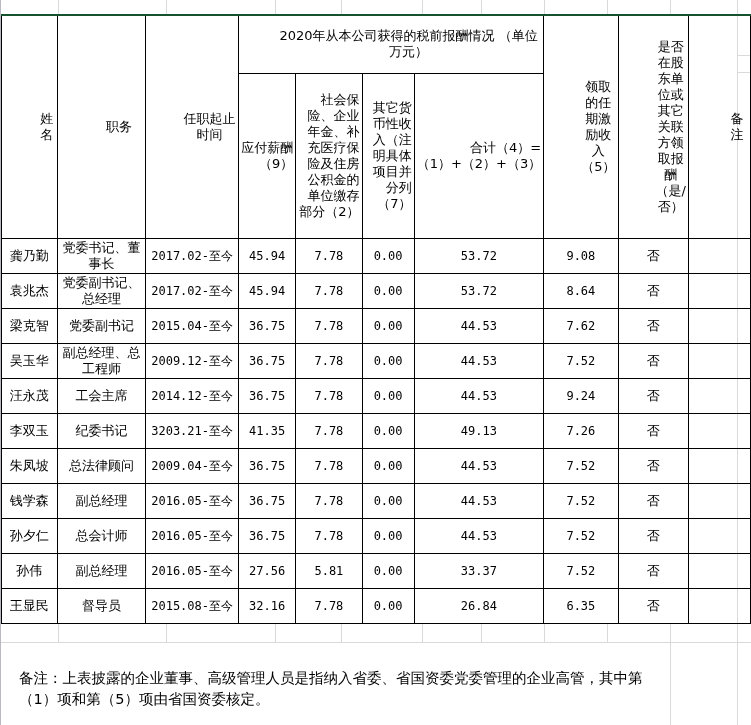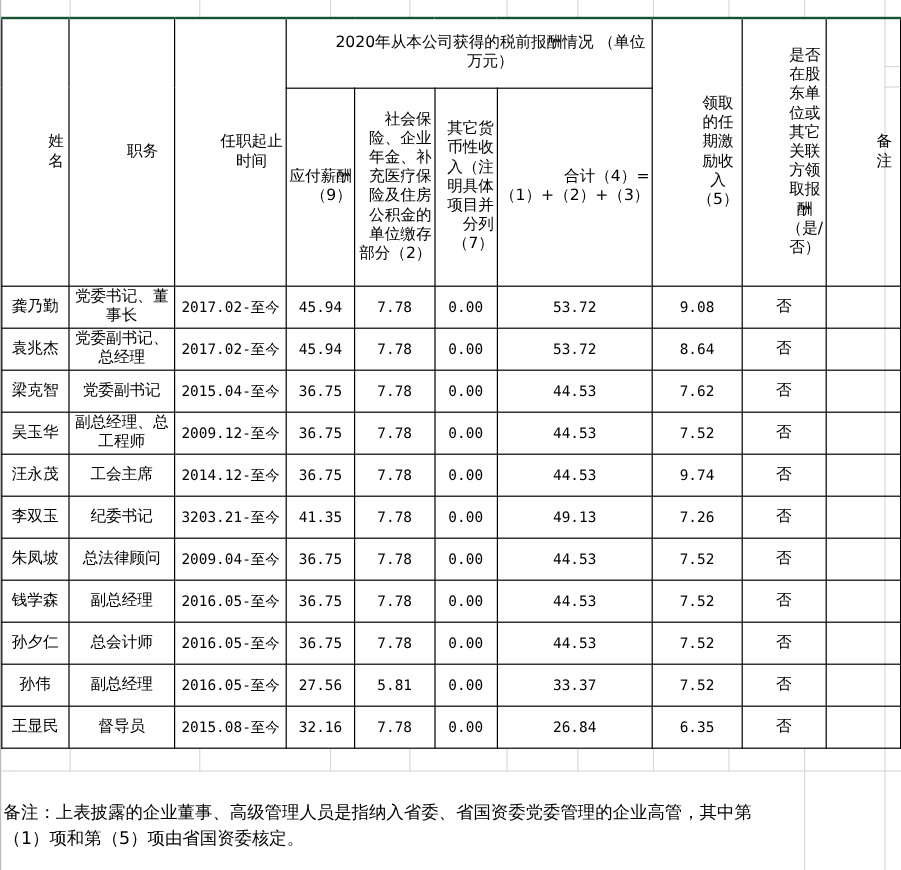--- a/index.html
+++ b/index.html
@@ -17,21 +17,21 @@
     }
     table.pay td {
       border: 1px solid #000; padding: 0 2px; text-align: center; vertical-align: middle;
       line-height: 16px; overflow: hidden;
     }
     table.pay tr.hdr1 td { border-top: 2px solid #14532d; padding-left: 37px; }
     table.pay td.left { text-align: right; }
     table.pay td.num { font-family: "DejaVu Sans Mono", monospace; font-size: 12px; }
     table.pay tr.row td { height: 34px; }
     .note {
-      position: absolute; left: 3px; top: 668px; width: 660px;
+      position: absolute; left: 19px; top: 668px; width: 660px;
       font-size: 14.5px; line-height: 21px;
     }
   </style>
 </head>
 <body>
 
 <div class="sheet-left-edge"></div>
 
 <div class="gridline-v" style="left:58px;top:0;height:15px"></div>
 <div class="gridline-v" style="left:166px;top:0;height:15px"></div>
@@ -137,21 +137,21 @@
     <td></td>
   </tr>
   <tr class="row">
     <td>汪永茂</td>
     <td>工会主席</td>
     <td class="num">2014.12-至今</td>
     <td class="num">36.75</td>
     <td class="num">7.78</td>
     <td class="num">0.00</td>
     <td class="num">44.53</td>
-    <td class="num">9.74</td>
+    <td class="num">9.24</td>
     <td>否</td>
     <td></td>
   </tr>
   <tr class="row">
     <td>李双玉</td>
     <td>纪委书记</td>
     <td class="num">3203.21-至今</td>
     <td class="num">41.35</td>
     <td class="num">7.78</td>
     <td class="num">0.00</td>

